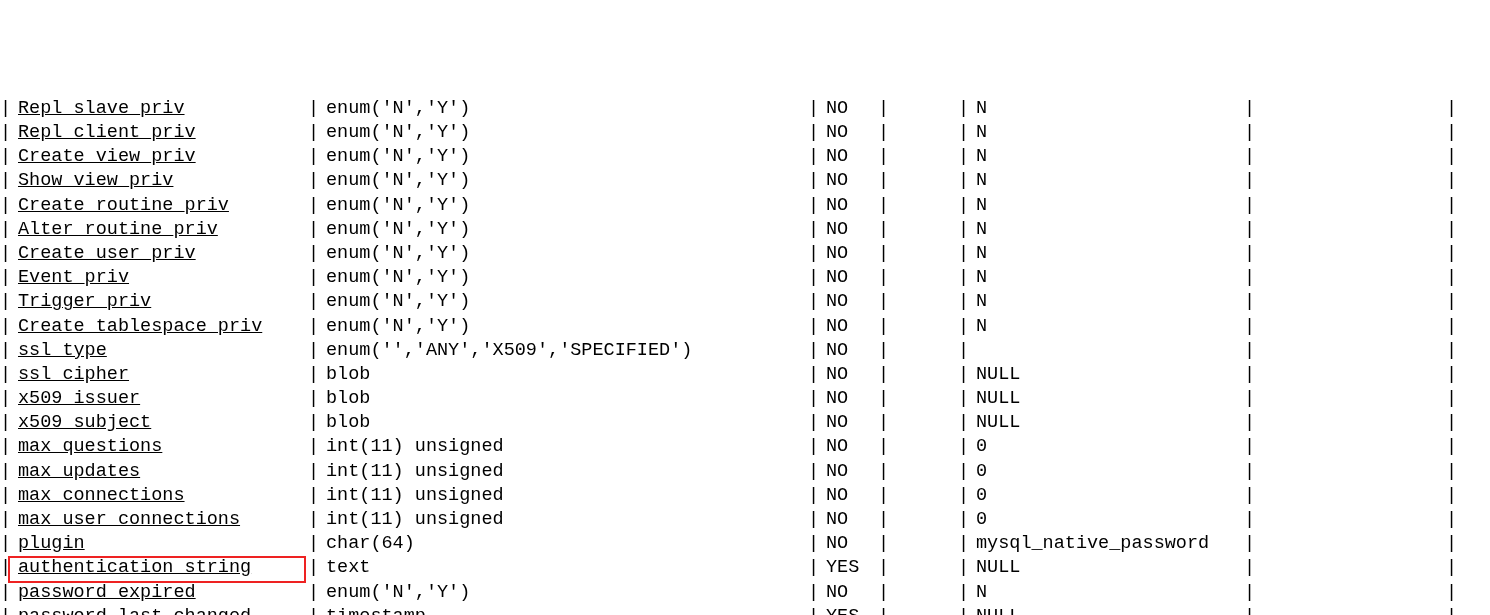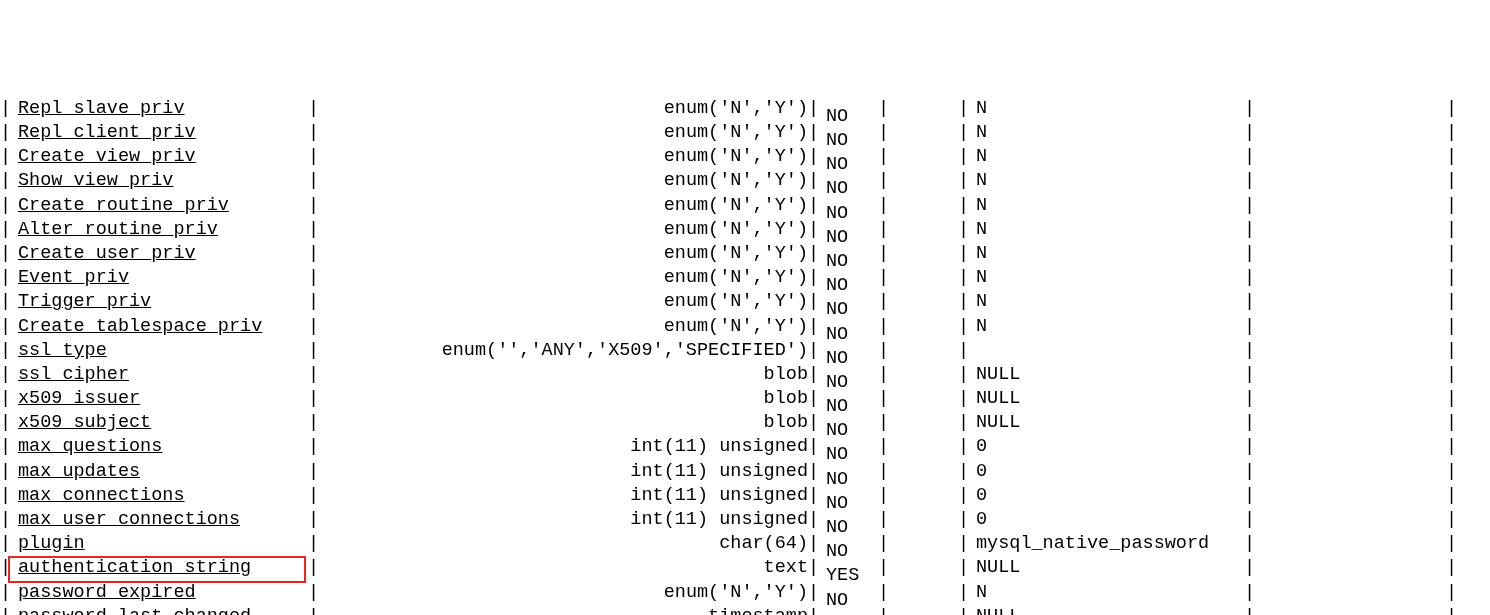--- a/index.html
+++ b/index.html
@@ -16,22 +16,22 @@
   .row {
     display: flex;
     height: 24.2px;
   }
   .pipe {
     width: 12px;
     text-align: left;
     flex-shrink: 0;
   }
   .col1 { width: 290px; padding-left: 6px; flex-shrink:0; overflow:hidden;text-decoration:underline;}
-  .col2 { width: 482px; padding-left: 6px; flex-shrink:0; overflow:hidden;text-align:right;}
-  .col3 { width: 52px;  padding-left: 6px; flex-shrink:0; overflow:hidden;margin-top:8px;}
+  .col2 { width: 482px; padding-left: 6px; flex-shrink:0; overflow:hidden;}
+  .col3 { width: 52px;  padding-left: 6px; flex-shrink:0; overflow:hidden;}
   .col4 { width: 62px;  padding-left: 6px; flex-shrink:0; overflow:hidden;}
   .col5 { width: 268px; padding-left: 6px; flex-shrink:0; overflow:hidden;}
   .col6 { width: 184px; padding-left: 6px; flex-shrink:0; overflow:hidden;}
   .highlight {
     border: 2px solid #ee2222;
     position: absolute;
     pointer-events: none;
     box-sizing: border-box;
   }
   #table-body { position: relative; }

